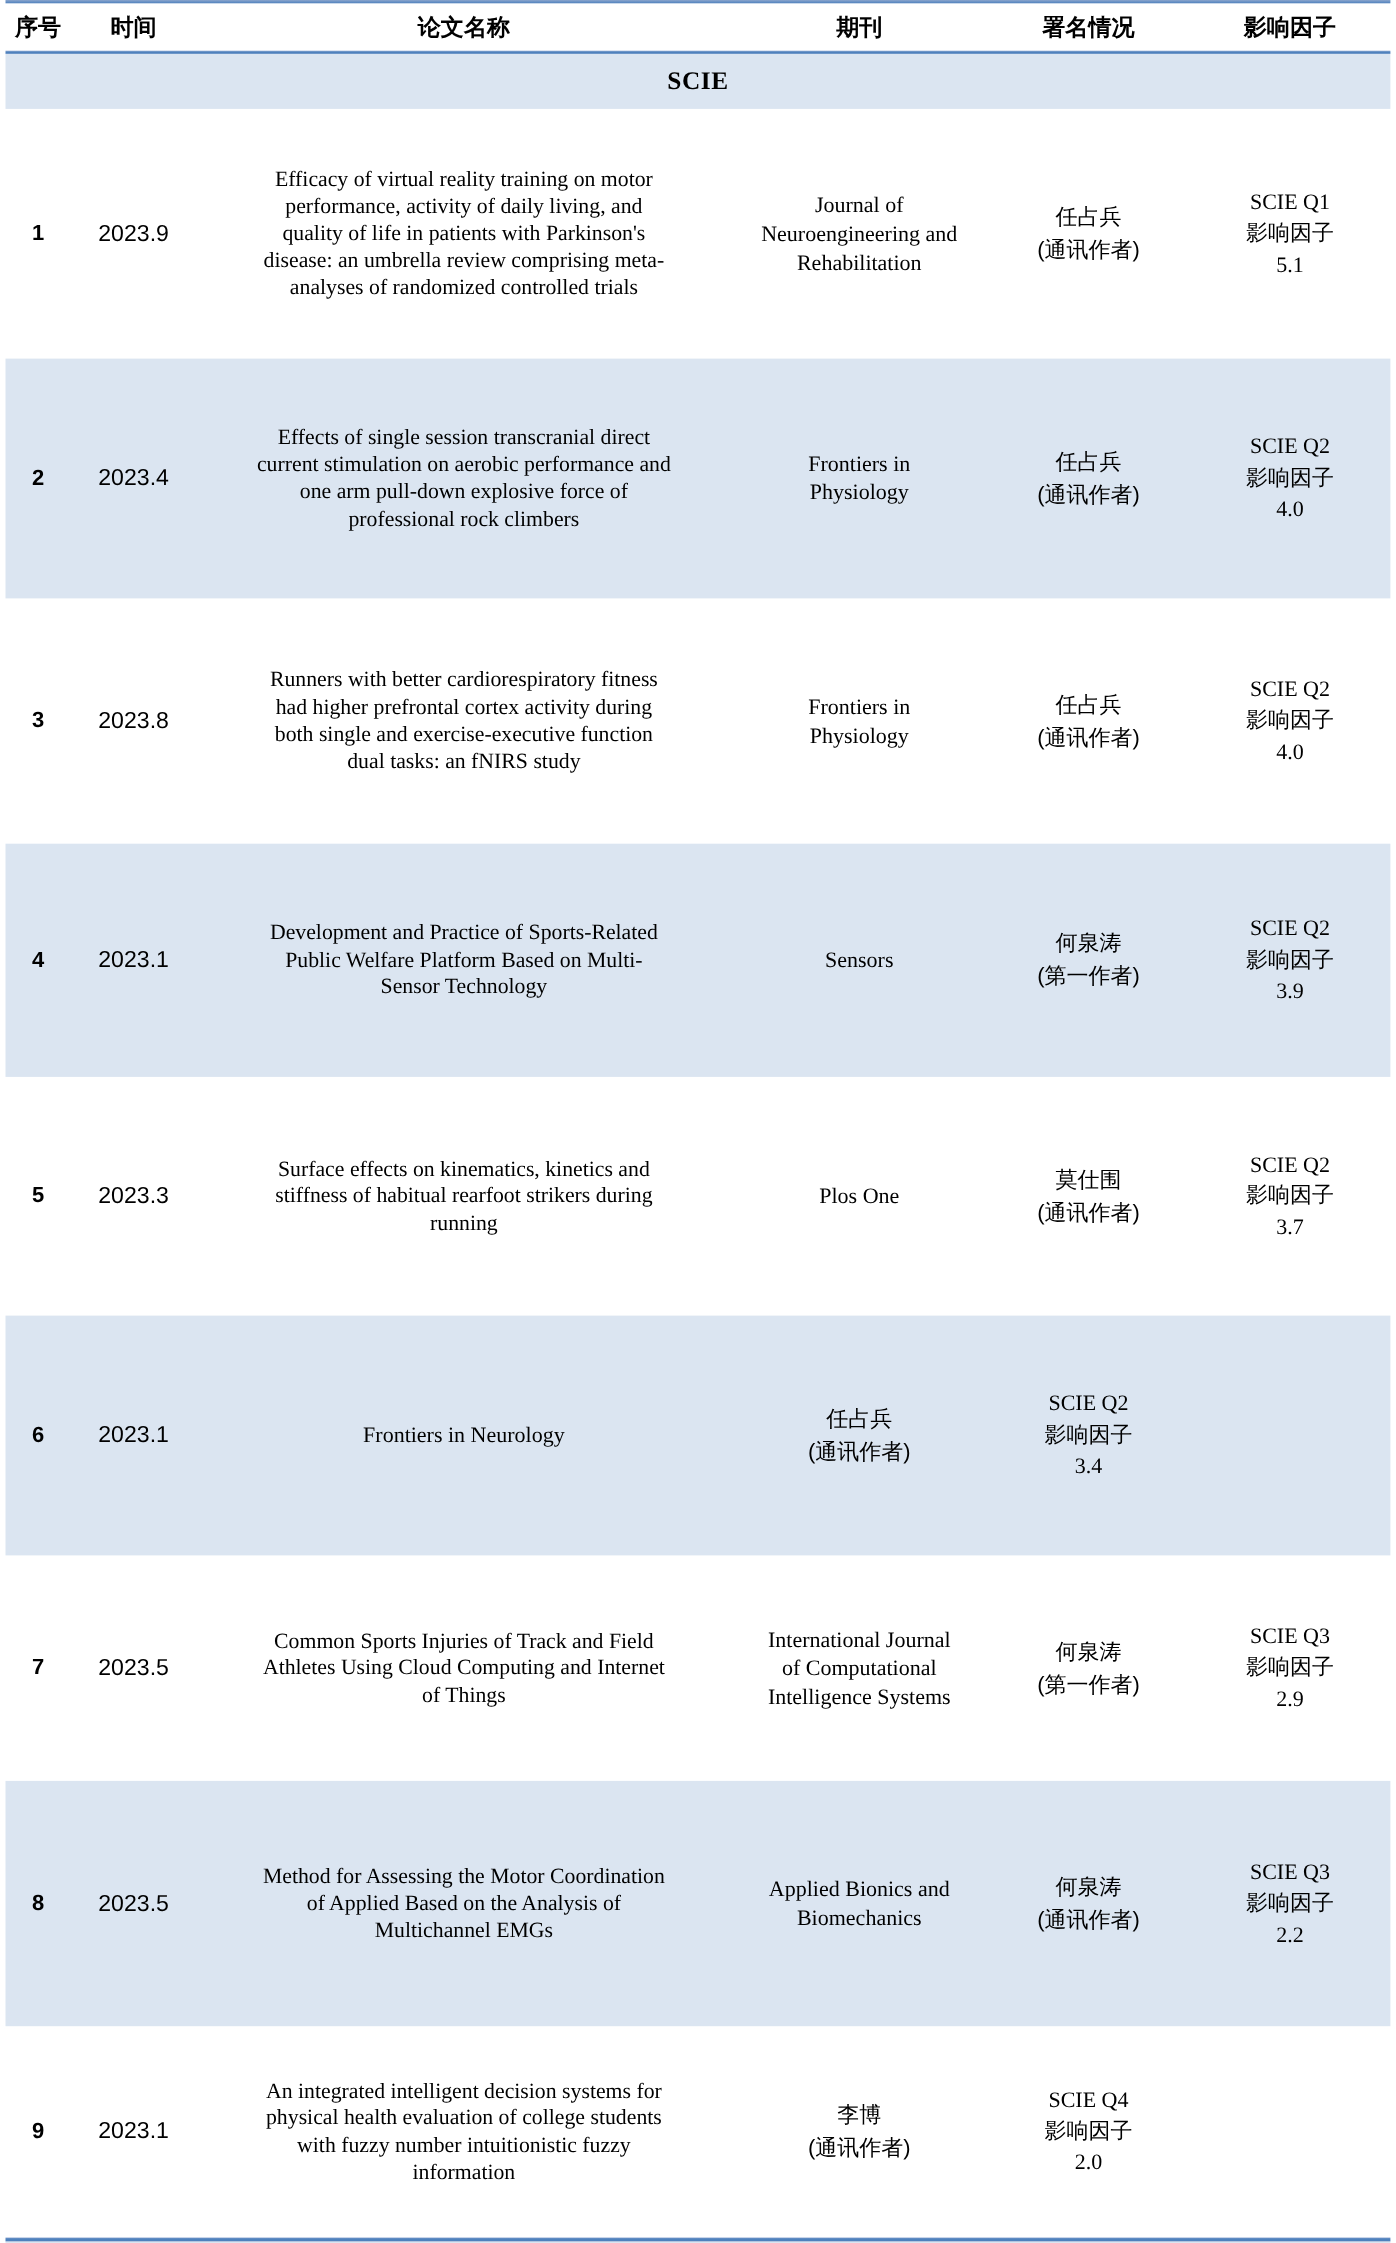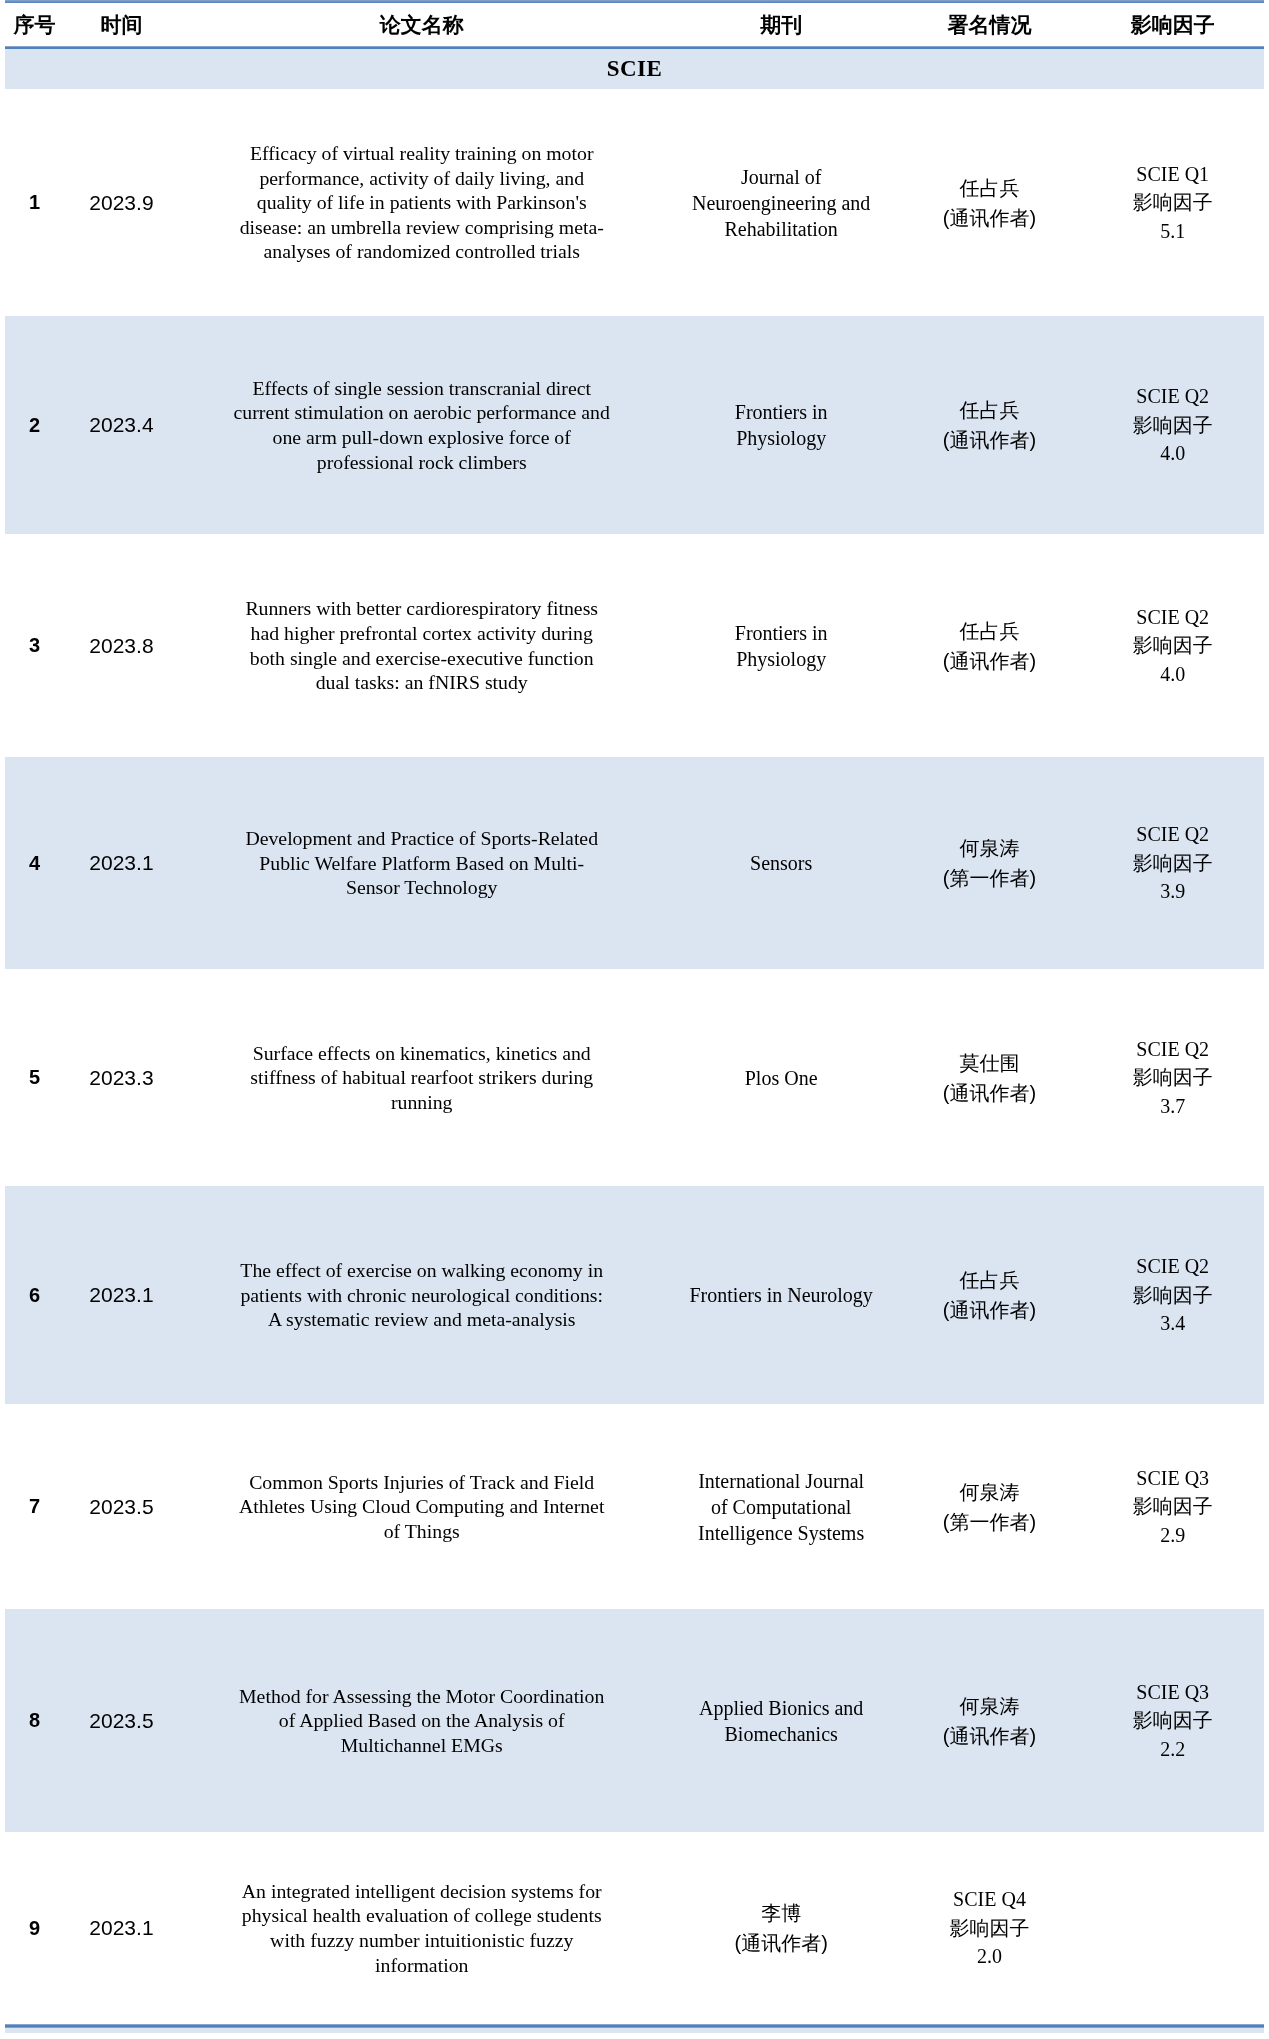--- a/index.html
+++ b/index.html
@@ -16,21 +16,21 @@
     grid-template-columns:4.7% 9.1% 38.6% 18.5% 14.6% 14.5%;
     align-items:center;
   }
   .header-row{
     height:43px;
     font-family:"Liberation Sans","DejaVu Sans",sans-serif;
     font-weight:bold;font-size:21px;
   }
   .header-row .hcell{text-align:center;}
   .section-row{
-    height:40px;background:#dbe5f1;
+    height:50px;background:#dbe5f1;
     display:flex;align-items:center;justify-content:center;
     font-weight:bold;font-size:23px;letter-spacing:.5px;
   }
   .data-row{font-size:20px;text-align:center;}
   .data-row.shaded{background:#dbe5f1;}
   .rh1{height:227px}.rh2{height:218px}.rh3{height:223px}
   .rh4{height:212px}.rh5{height:217px}.rh6{height:218px}
   .rh7{height:205px}.rh8{height:223px}.rh9{height:192px}
   .cell{white-space:pre-line;}
   .cell-num{
@@ -141,23 +141,20 @@
     <div class="cell cell-author">莫仕围
 (通讯作者)</div>
     <div class="cell cell-impact">SCIE Q2
 影响因子
 3.7</div>
   </div>
 
   <div class="grid data-row shaded rh6">
     <div class="cell cell-num">6</div>
     <div class="cell cell-time">2023.1</div>
-    <div class="cell cell-title">The effect of exercise on walking economy in
-patients with chronic neurological conditions:
-A systematic review and meta-analysis</div>
     <div class="cell cell-journal">Frontiers in Neurology</div>
     <div class="cell cell-author">任占兵
 (通讯作者)</div>
     <div class="cell cell-impact">SCIE Q2
 影响因子
 3.4</div>
   </div>
 
   <div class="grid data-row rh7">
     <div class="cell cell-num">7</div>

